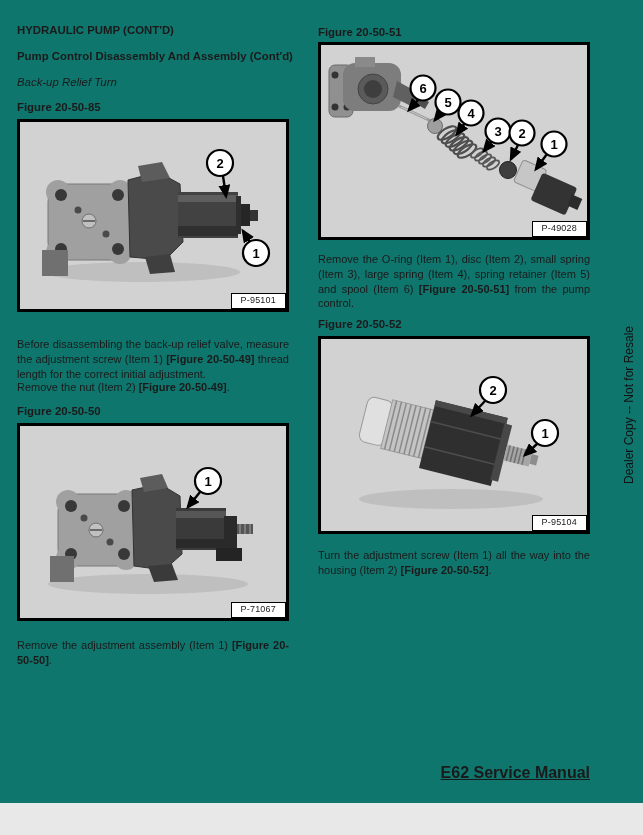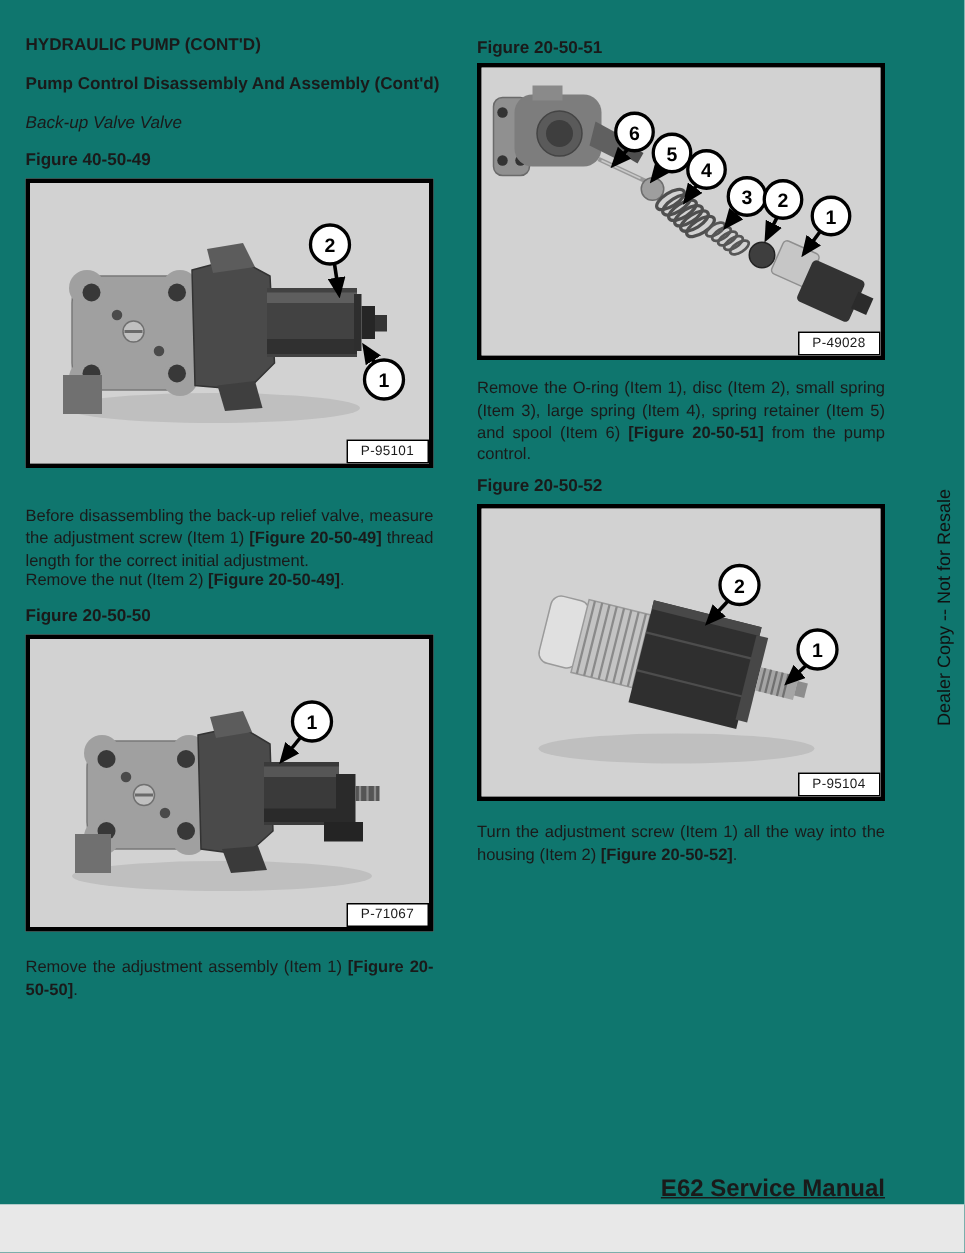--- a/index.html
+++ b/index.html
@@ -23,23 +23,23 @@
   .bold{font-weight:bold;}
   .spring{fill:none;}
 </style>
 </head>
 <body>
 
 <div id="page">
 
   <div class="abs h1" style="left:17px;top:24px;">HYDRAULIC PUMP (CONT'D)</div>
   <div class="abs h2" style="left:17px;top:50px;">Pump Control Disassembly And Assembly (Cont'd)</div>
-  <div class="abs h3" style="left:17px;top:76px;">Back-up Valve Valve</div>
-
-  <div class="abs figlabel" style="left:17px;top:101px;">Figure 40-50-49</div>
+  <div class="abs h3" style="left:17px;top:76px;">Back-up Relief Turn</div>
+
+  <div class="abs figlabel" style="left:17px;top:101px;">Figure 20-50-85</div>
   <div class="figure" style="left:17px;top:119px;width:266px;height:187px;">
     <svg width="266" height="187" viewBox="0 0 266 187">
       <defs>
         <marker id="ah-a" markerUnits="userSpaceOnUse" markerWidth="14" markerHeight="12" refX="11" refY="6" orient="auto">
             <path d="M0,0 L14,6 L0,12 Z" fill="#000"></path>
           </marker>
       </defs>
       <rect x="0" y="0" width="266" height="187" fill="#d2d2d2"></rect>
       <g>
         <ellipse cx="122" cy="150" rx="98" ry="10" fill="#bfbfbf"></ellipse>
@@ -265,15 +265,15 @@
     </svg>
     <div class="photo-id">P-95104</div>
   </div>
 
   <p class="abs body" style="left:318px;top:548px;width:272px;"><span>Turn the adjustment screw (Item 1) all the way into the housing (Item 2) </span><b>[Figure 20-50-52]</b><span>.</span></p>
 
   <div class="abs watermark" style="left:520px;top:397px;width:220px;height:16px;">Dealer Copy -- Not for Resale</div>
 
   <div class="abs footer" style="left:75px;top:812px;">250 of 805</div>
   <div class="abs footer bold" style="left:17px;top:812px;width:573px;text-align:center;">20-70-22</div>
-  <div class="abs footer bold" style="right:53px;top:764px;margin-top:20px;">E62 Service Manual</div>
+  <div class="abs footer bold" style="right:53px;top:764px;">E62 Service Manual</div>
 
 </div>
 
 </body></html>

